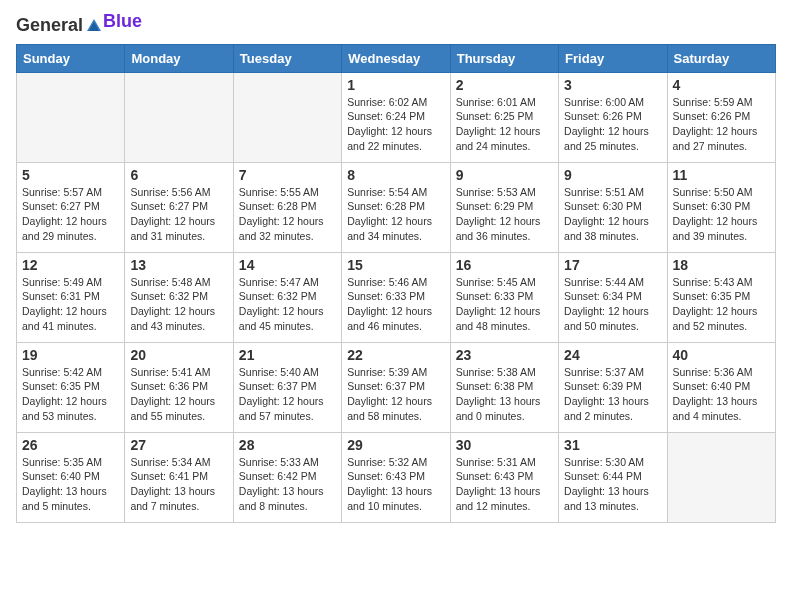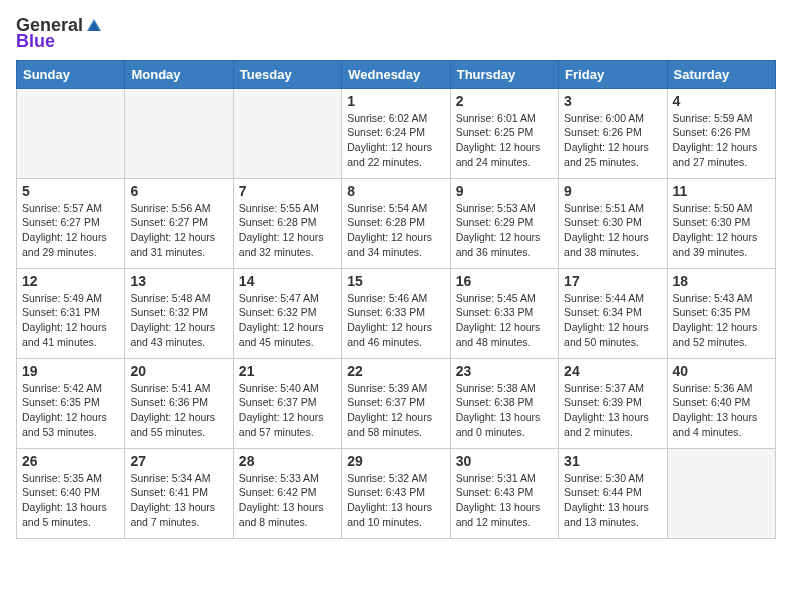--- a/index.html
+++ b/index.html
@@ -77,21 +77,21 @@
       font-size: 10.5px;
       color: #333;
       line-height: 1.4;
     }
   </style>
 </head>
 <body>
 
 <div class="header">
   <div class="logo">
-    <div style="display:flex;flex-direction:column;align-items:flex-start;">
+    <div style="display:flex;align-items:flex-start;">
       <div style="display:flex;align-items:center;gap:2px;">
         <span class="logo-text logo-general">General</span>
         <svg width="18" height="18" viewBox="0 0 18 18">
           <polygon points="9,2 16,14 2,14" fill="#3a7dbf"></polygon>
           <polygon points="9,5 14,14 4,14" fill="#1a5fa0"></polygon>
         </svg>
       </div>
       <span class="logo-text logo-blue" style="margin-top:-4px;">Blue</span>
     </div>
   </div>

